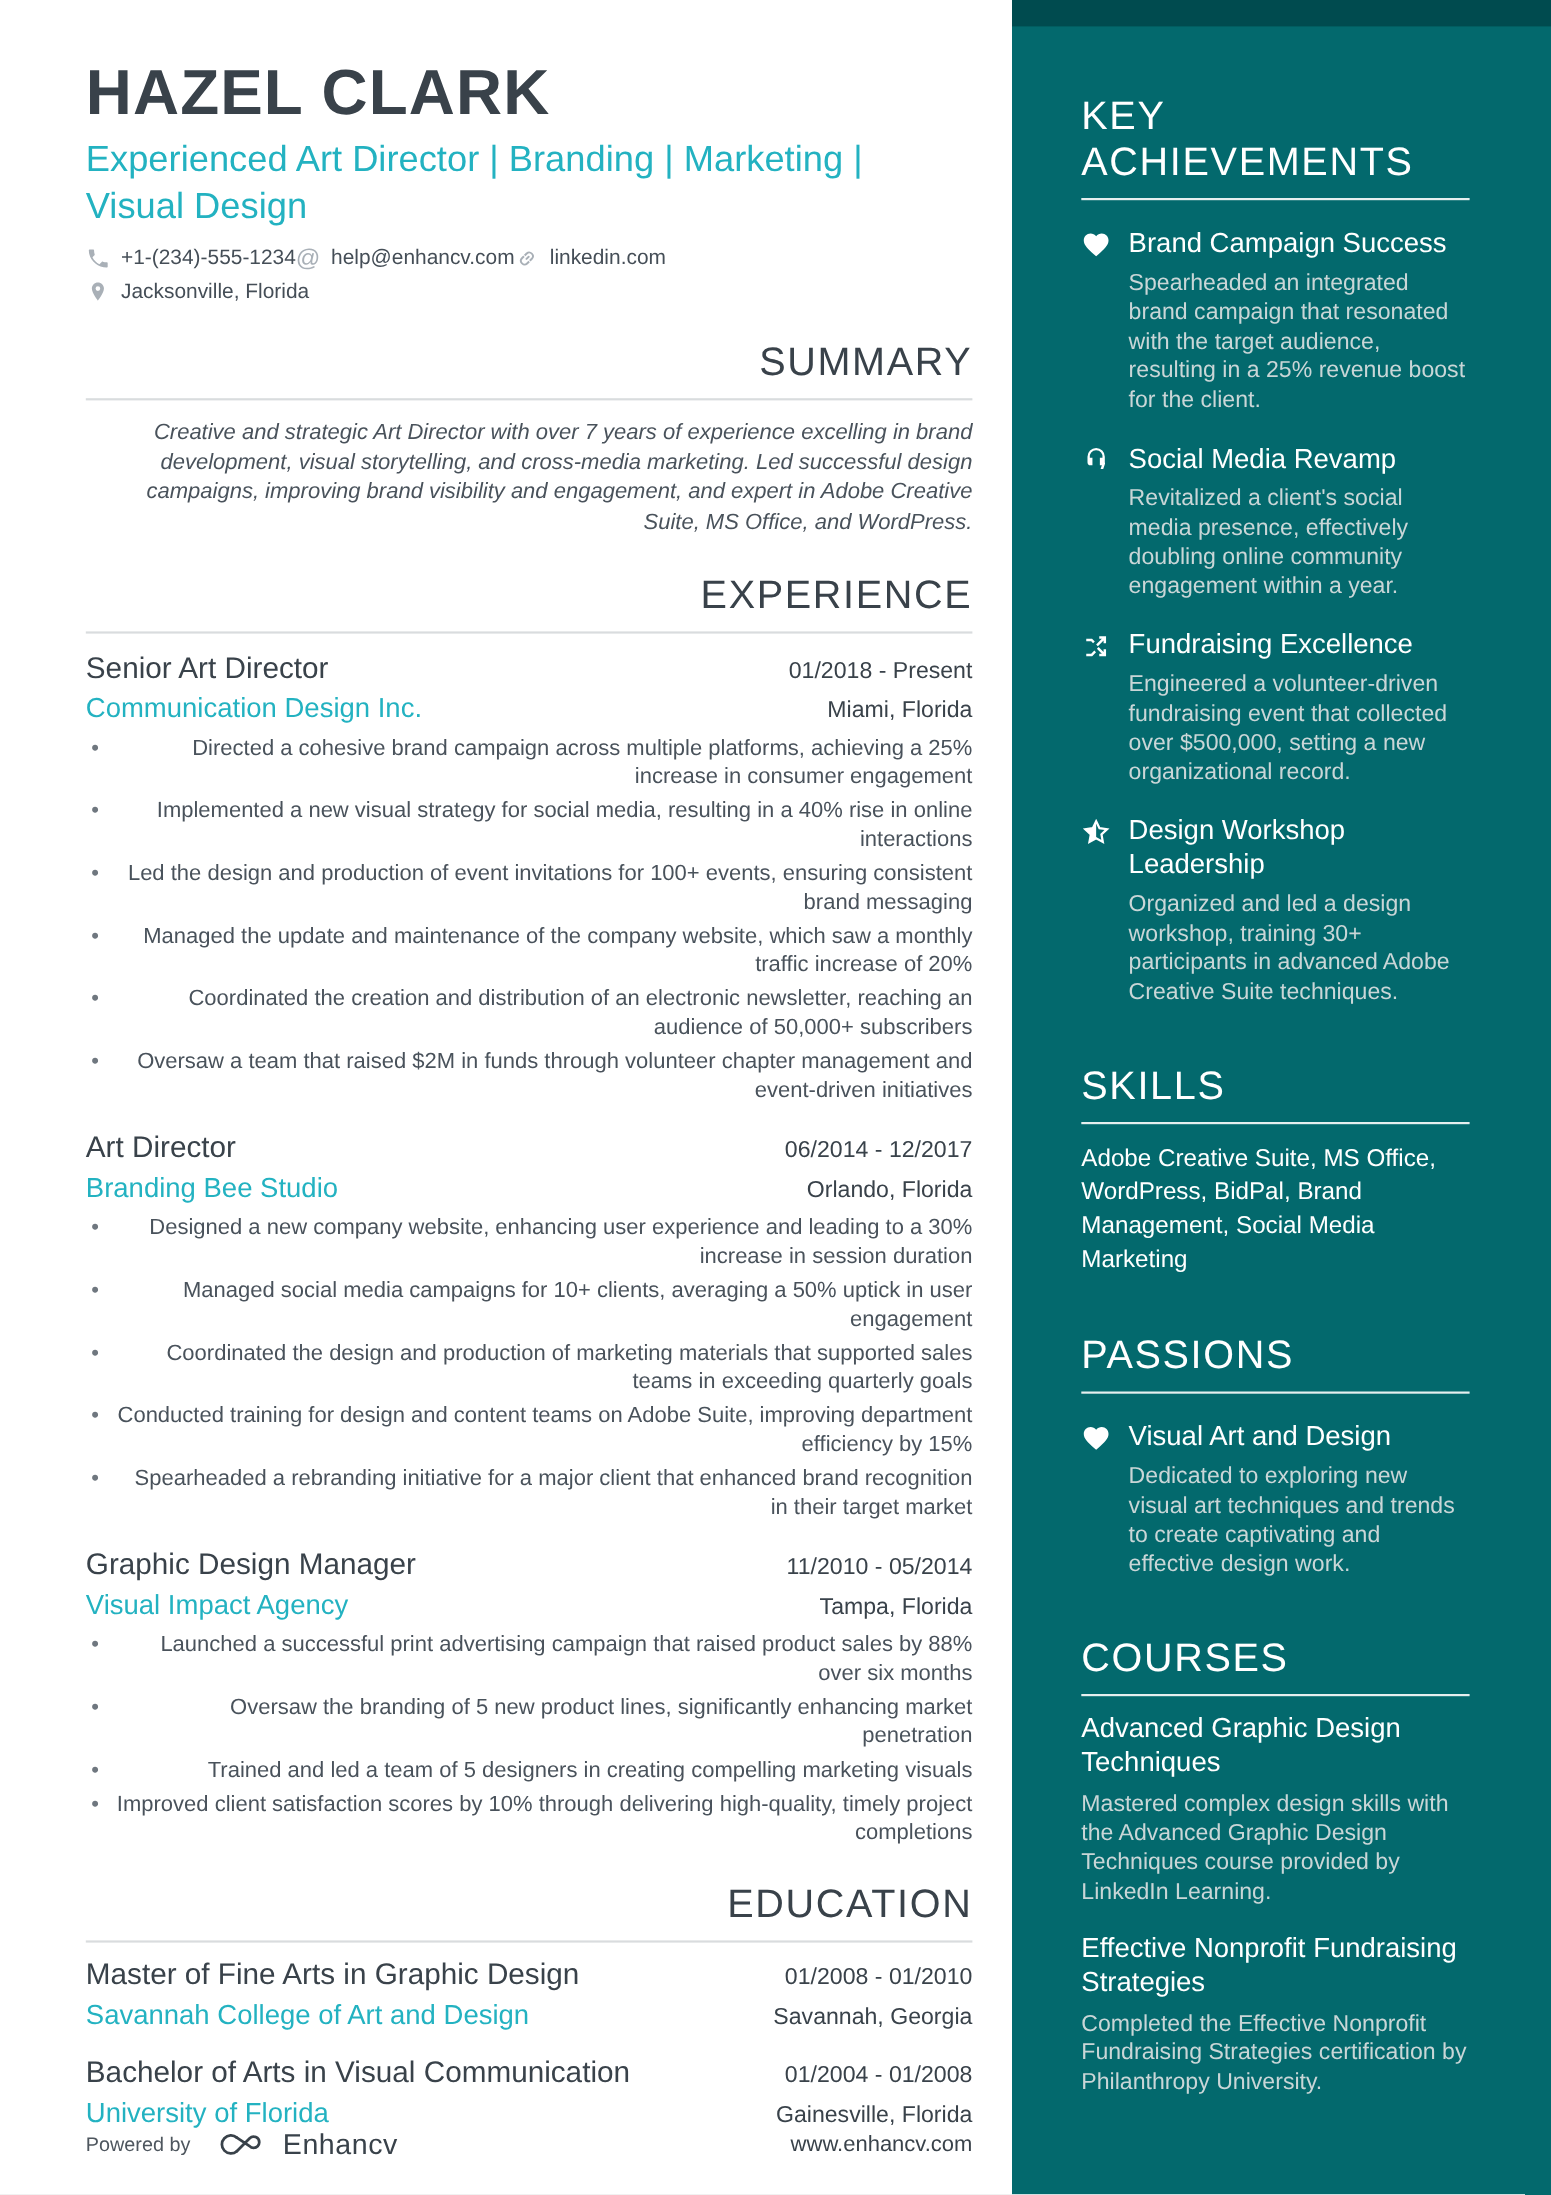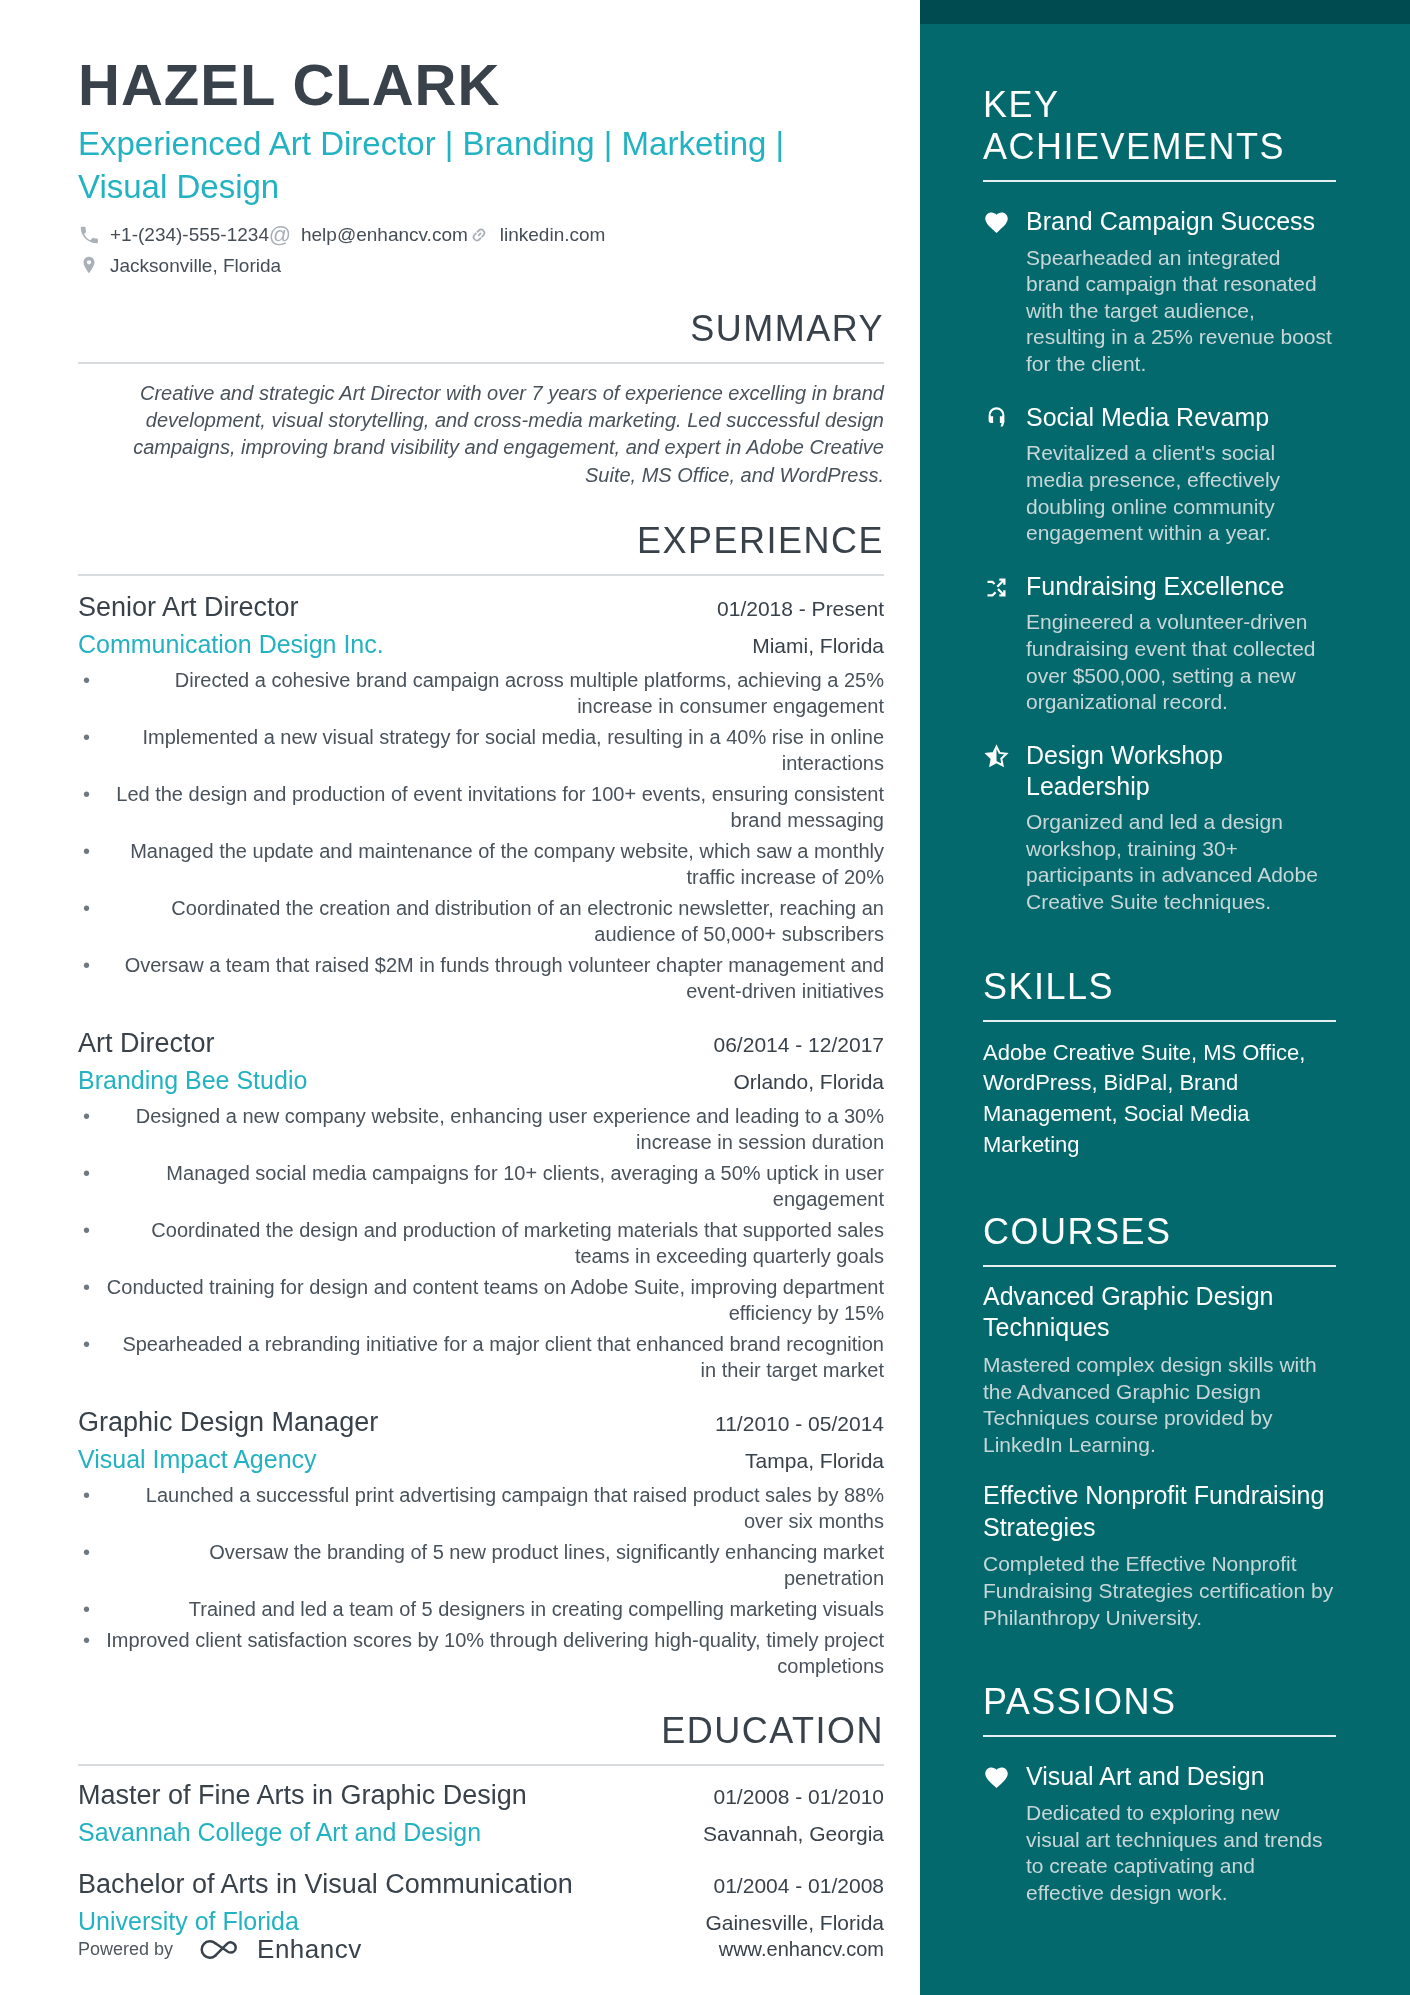--- a/index.html
+++ b/index.html
@@ -264,44 +264,44 @@
         </div>
     </section>
 
     <section class="sb-section">
       <h2 class="sb-h">SKILLS</h2>
       <div class="sb-rule"></div>
       <p class="skills-text">Adobe Creative Suite, MS Office, WordPress, BidPal, Brand Management, Social Media Marketing</p>
     </section>
 
     <section class="sb-section">
+      <h2 class="sb-h">PASSIONS</h2>
+      <div class="sb-rule"></div>
+      <div>
+          <div class="ach">
+            <span class="ach-icon"><svg viewBox="0 0 24 24">
+                <path fill="#fff" d="M12 21.3 10.55 20C5.4 15.4 2 12.3 2 8.5 2 5.4 4.4 3 7.5 3c1.7 0 3.4.8 4.5 2.1C13.1 3.8 14.8 3 16.5 3 19.6 3 22 5.4 22 8.5c0 3.8-3.4 6.9-8.55 11.5L12 21.3z"></path>
+              </svg></span>
+            <div class="ach-body">
+              <h4 class="ach-title">Visual Art and Design</h4>
+              <p class="ach-text">Dedicated to exploring new visual art techniques and trends to create captivating and effective design work.</p>
+            </div>
+          </div>
+        </div>
+    </section>
+
+    <section class="sb-section">
       <h2 class="sb-h">COURSES</h2>
       <div class="sb-rule"></div>
       <div>
           <div class="course">
             <h4 class="course-title">Advanced Graphic Design Techniques</h4>
             <p class="course-text">Mastered complex design skills with the Advanced Graphic Design Techniques course provided by LinkedIn Learning.</p>
           </div>
           <div class="course">
             <h4 class="course-title">Effective Nonprofit Fundraising Strategies</h4>
             <p class="course-text">Completed the Effective Nonprofit Fundraising Strategies certification by Philanthropy University.</p>
           </div>
         </div>
     </section>
-
-    <section class="sb-section">
-      <h2 class="sb-h">PASSIONS</h2>
-      <div class="sb-rule"></div>
-      <div>
-          <div class="ach">
-            <span class="ach-icon"><svg viewBox="0 0 24 24">
-                <path fill="#fff" d="M12 21.3 10.55 20C5.4 15.4 2 12.3 2 8.5 2 5.4 4.4 3 7.5 3c1.7 0 3.4.8 4.5 2.1C13.1 3.8 14.8 3 16.5 3 19.6 3 22 5.4 22 8.5c0 3.8-3.4 6.9-8.55 11.5L12 21.3z"></path>
-              </svg></span>
-            <div class="ach-body">
-              <h4 class="ach-title">Visual Art and Design</h4>
-              <p class="ach-text">Dedicated to exploring new visual art techniques and trends to create captivating and effective design work.</p>
-            </div>
-          </div>
-        </div>
-    </section>
   </aside>
 
 </div>
 
 </body></html>

